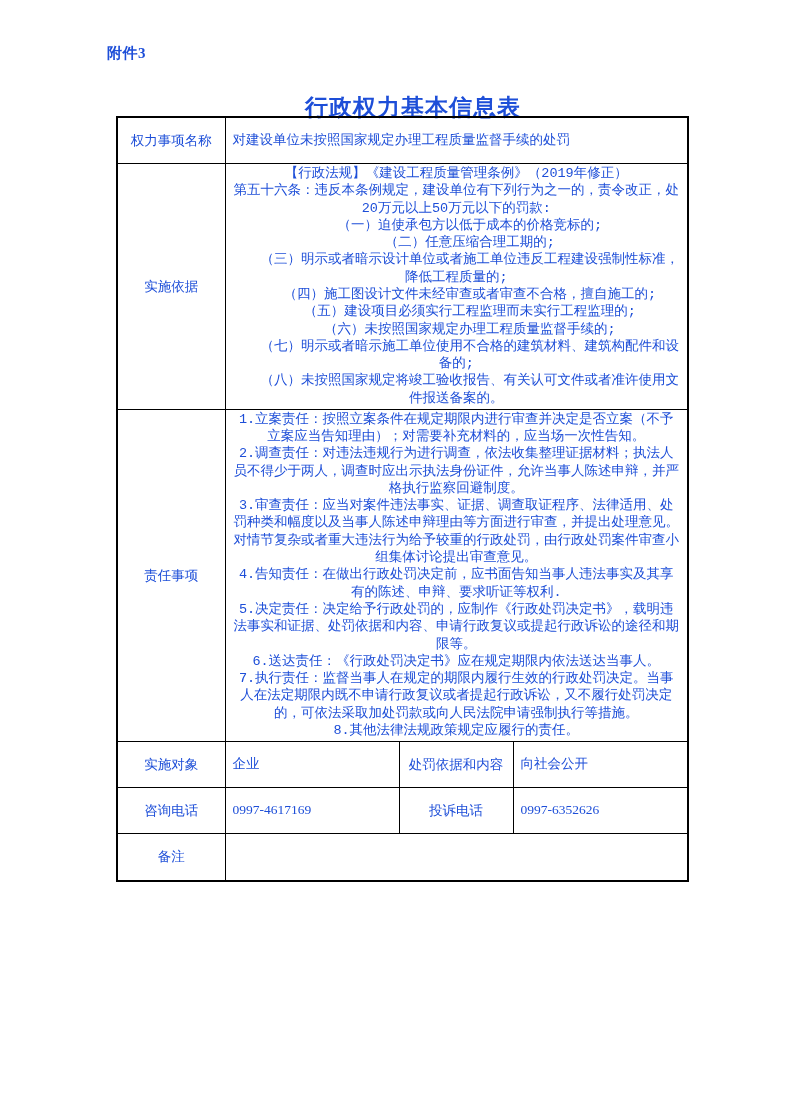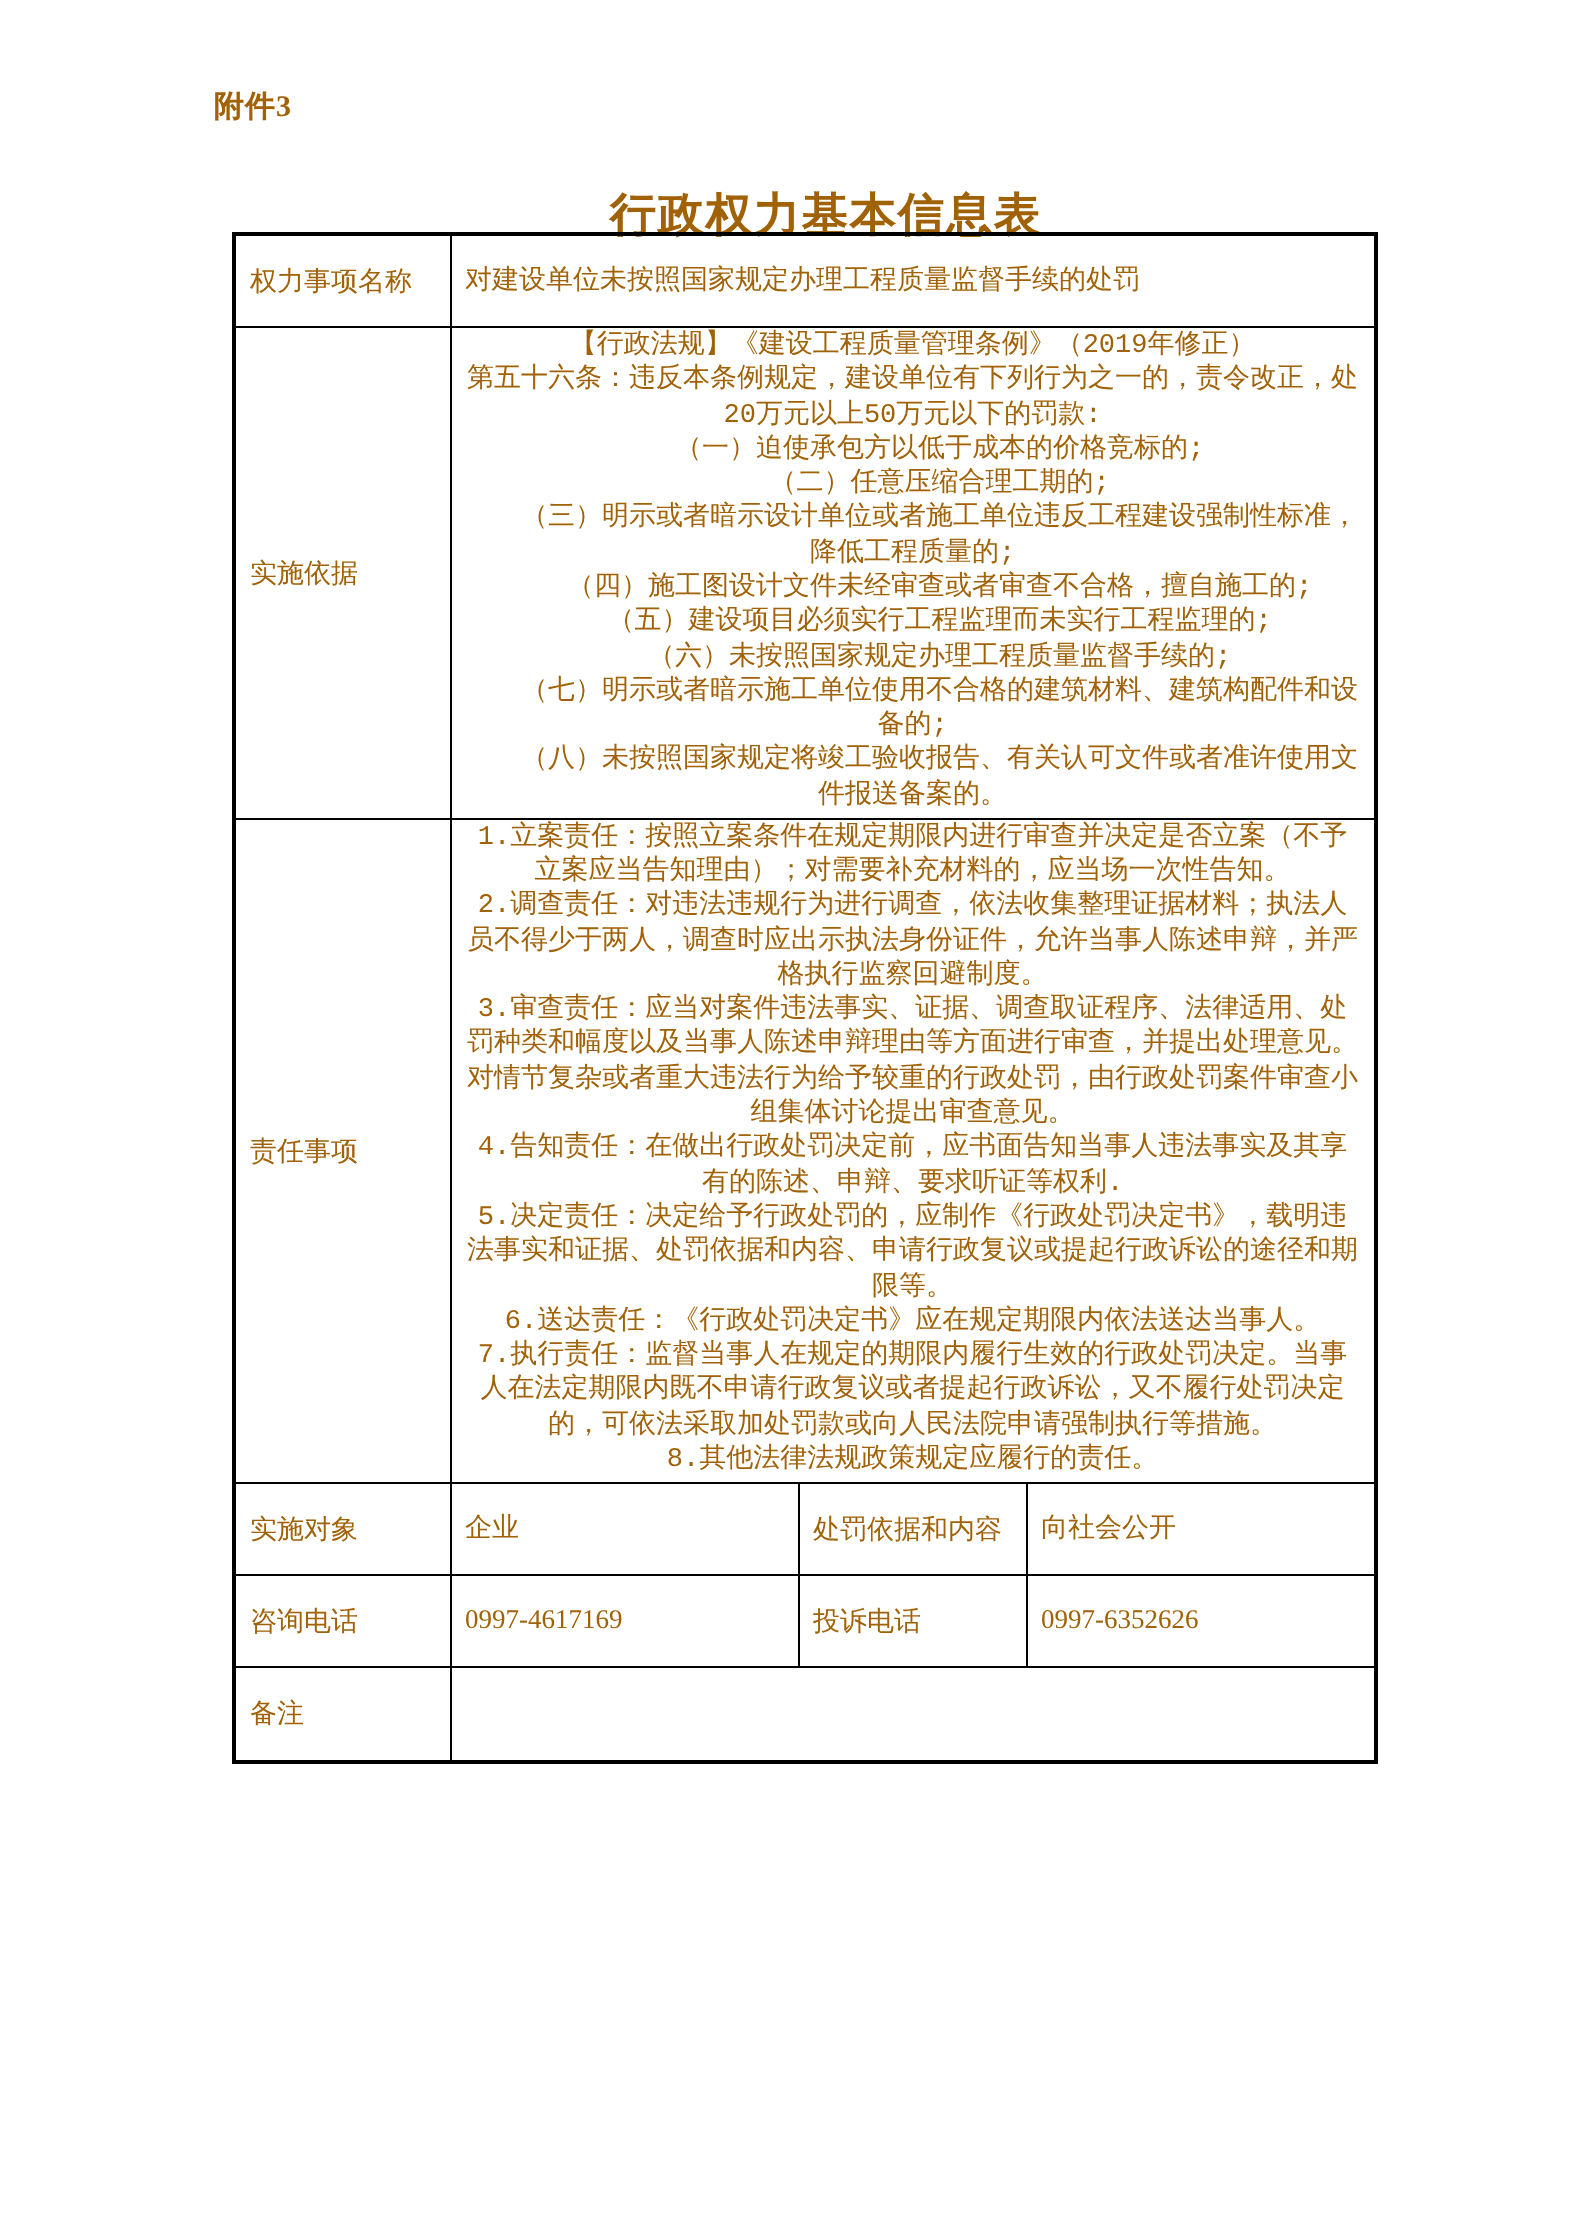--- a/index.html
+++ b/index.html
@@ -6,21 +6,21 @@
     margin: 0;
     padding: 0;
     background: #ffffff;
   }
   .page {
     position: relative;
     width: 794px;
     height: 1108px;
     background: #ffffff;
     font-family: "Liberation Serif", "DejaVu Serif", serif;
-    color: #a16207;
+    color: #1d4ed8;
     overflow: hidden;
   }
   .attachment {
     position: absolute;
     left: 107px;
     top: 44px;
     font-size: 15px;
     font-weight: bold;
     letter-spacing: 0.5px;
   }
@@ -45,20 +45,21 @@
     border: 2px solid #000000;
     font-size: 13.5px;
   }
   table.info-table td {
     border: 1px solid #000000;
     padding: 0 7px;
     vertical-align: middle;
     overflow: hidden;
   }
   td.lbl {
+    text-align: center;
     line-height: 17px;
     padding: 0 2px;
   }
   td.val-center {
     text-align: left;
     margin-left: 20px;
   }
   td.val-text {
     text-align: center;
     white-space: pre-line;

